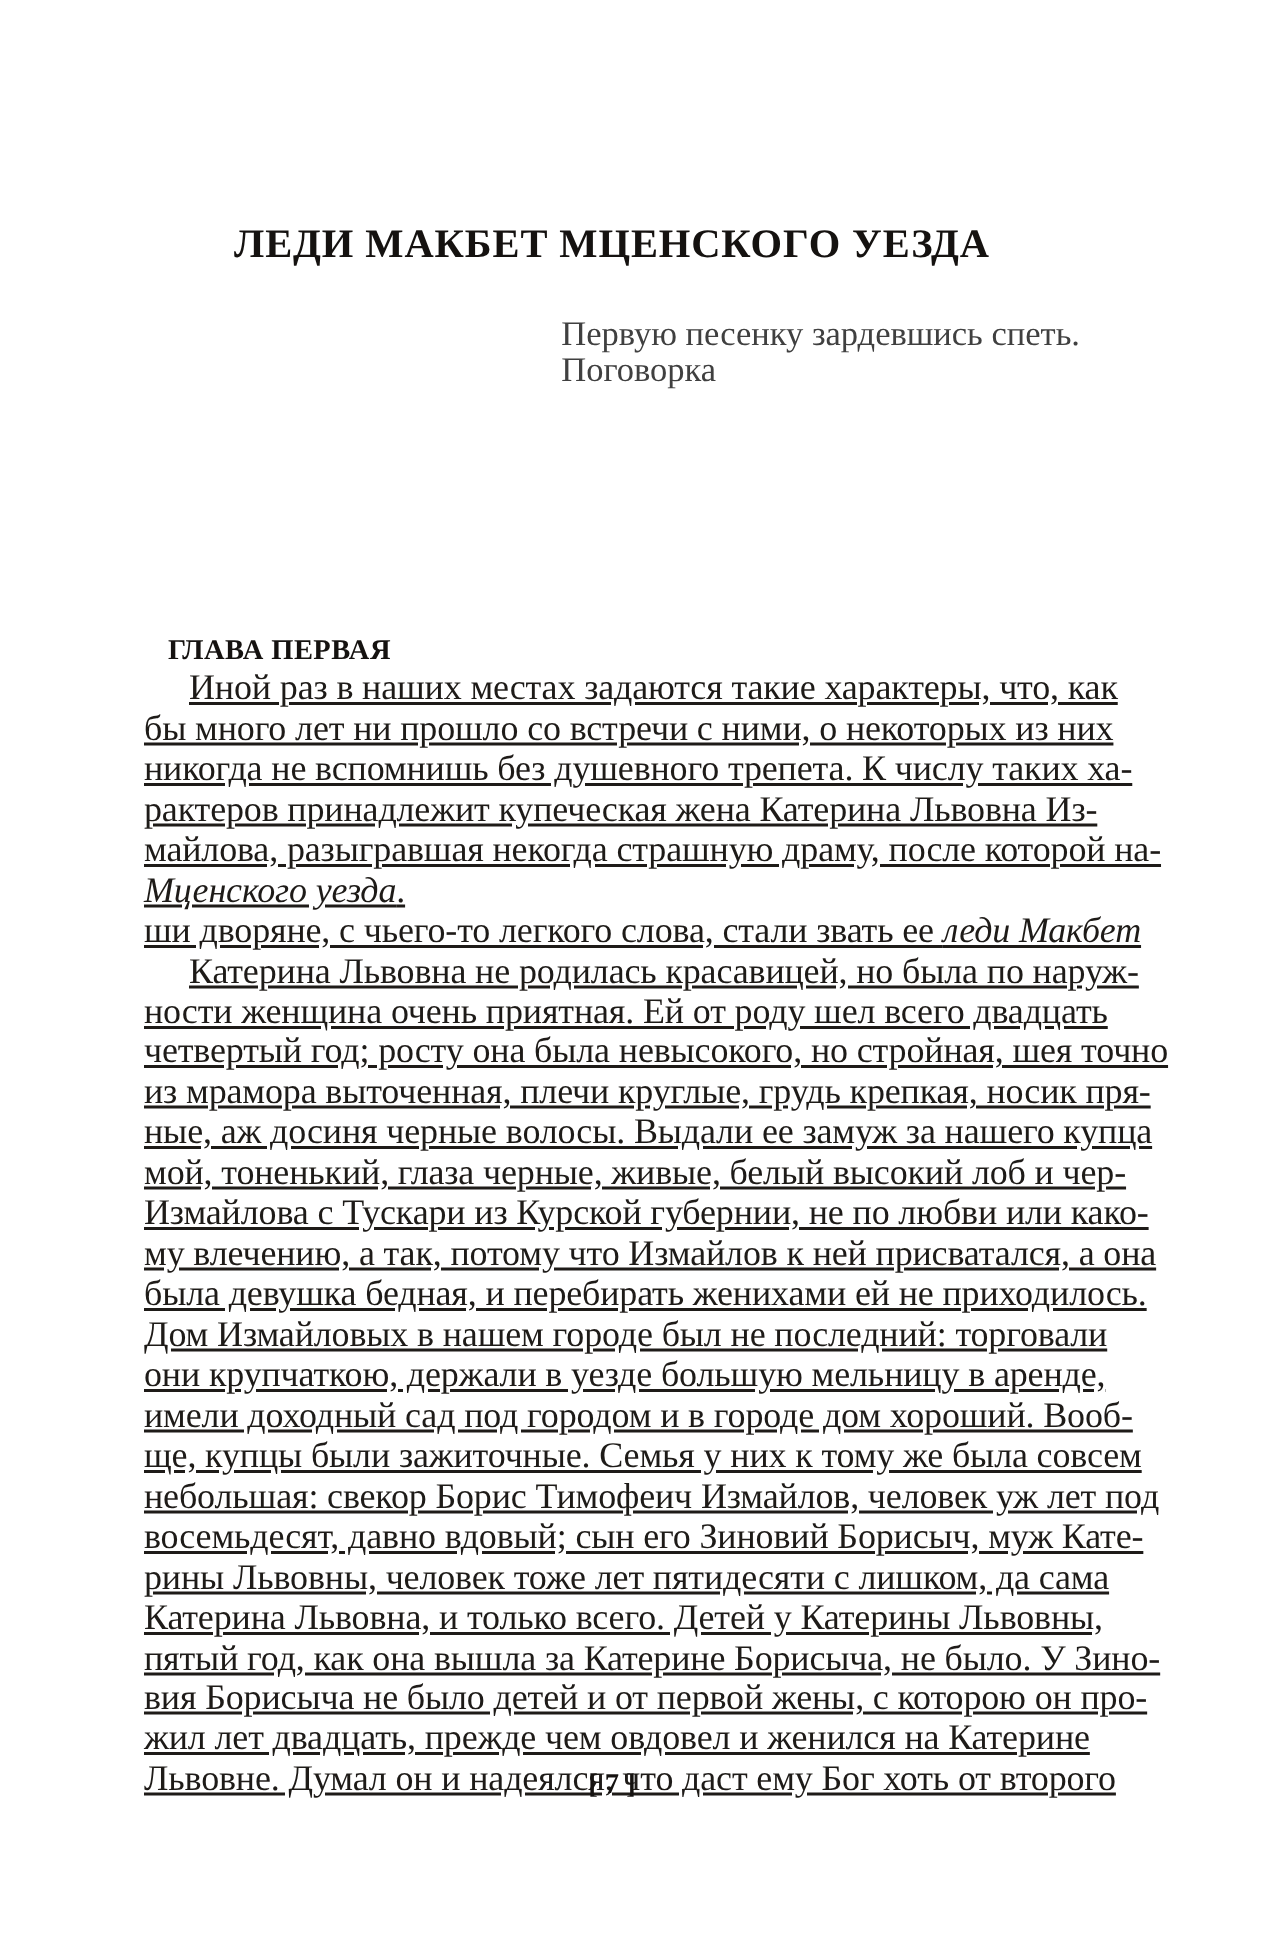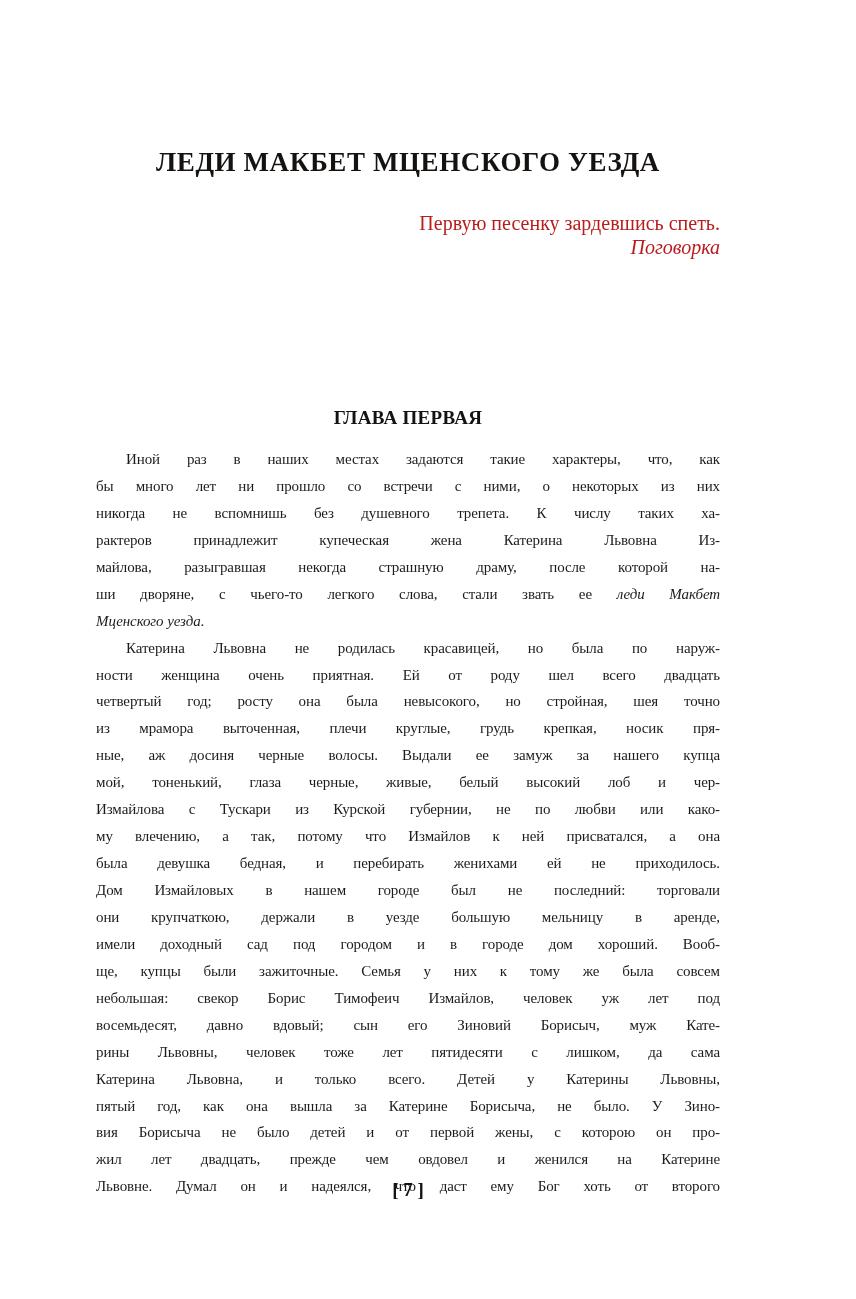--- a/index.html
+++ b/index.html
@@ -31,56 +31,56 @@
       font-size: 27px;
       letter-spacing: 0.6px;
       line-height: 36px;
       margin: 0;
       color: #151210;
     }
     .epigraph {
       position: absolute;
       right: 136px;
       top: 211px;
-      text-align: right;
-      font-size: 20px;
+      text-align: left;
+      font-size: 23px;
       line-height: 24px;
-      color: #b91c1c;
+      color: #404040;
     }
     .epigraph .src {
-      font-style: italic;
     }
     .chapter {
       position: absolute;
       left: 96px;
       width: 624px;
       top: 404px;
-      text-align: center;
+      text-align: left;
       font-weight: bold;
       font-size: 19px;
       line-height: 28px;
       letter-spacing: 0.3px;
-      margin: 0;
+      margin: 16px;
       color: #151210;
     }
     .body-text {
       position: absolute;
       left: 96px;
       top: 446px;
       width: 624px;
     }
     .line {
       display: block;
       height: 26.95px;
       line-height: 26.95px;
-      font-size: 15px;
+      font-size: 24px;
       white-space: nowrap;
       text-align: justify;
       text-align-last: justify;
       letter-spacing: -0.1px;
+      text-decoration: underline;
     }
     .line.last {
       text-align-last: left;
     }
     .line.indent {
       padding-left: 30px;
     }
     .line em {
       font-style: italic;
     }
@@ -110,22 +110,22 @@
 
   <h2 class="chapter">ГЛАВА ПЕРВАЯ</h2>
 
   <div class="body-text">
 
     <span class="line indent">Иной раз в наших местах задаются такие характеры, что, как</span>
     <span class="line">бы много лет ни прошло со встречи с ними, о некоторых из них</span>
     <span class="line">никогда не вспомнишь без душевного трепета. К числу таких ха-</span>
     <span class="line">рактеров принадлежит купеческая жена Катерина Львовна Из-</span>
     <span class="line">майлова, разыгравшая некогда страшную драму, после которой на-</span>
+    <span class="line last"><em>Мценского уезда</em><span>.</span></span>
     <span class="line"><span>ши дворяне, с чьего-то легкого слова, стали звать ее </span><em>леди Макбет</em></span>
-    <span class="line last"><em>Мценского уезда</em><span>.</span></span>
 
     <span class="line indent">Катерина Львовна не родилась красавицей, но была по наруж-</span>
     <span class="line">ности женщина очень приятная. Ей от роду шел всего двадцать</span>
     <span class="line">четвертый год; росту она была невысокого, но стройная, шея точно</span>
     <span class="line">из мрамора выточенная, плечи круглые, грудь крепкая, носик пря-</span>
     <span class="line">ные, аж досиня черные волосы. Выдали ее замуж за нашего купца</span>
     <span class="line">мой, тоненький, глаза черные, живые, белый высокий лоб и чер-</span>
     <span class="line">Измайлова с Тускари из Курской губернии, не по любви или како-</span>
     <span class="line">му влечению, а так, потому что Измайлов к ней присватался, а она</span>
     <span class="line">была девушка бедная, и перебирать женихами ей не приходилось.</span>

